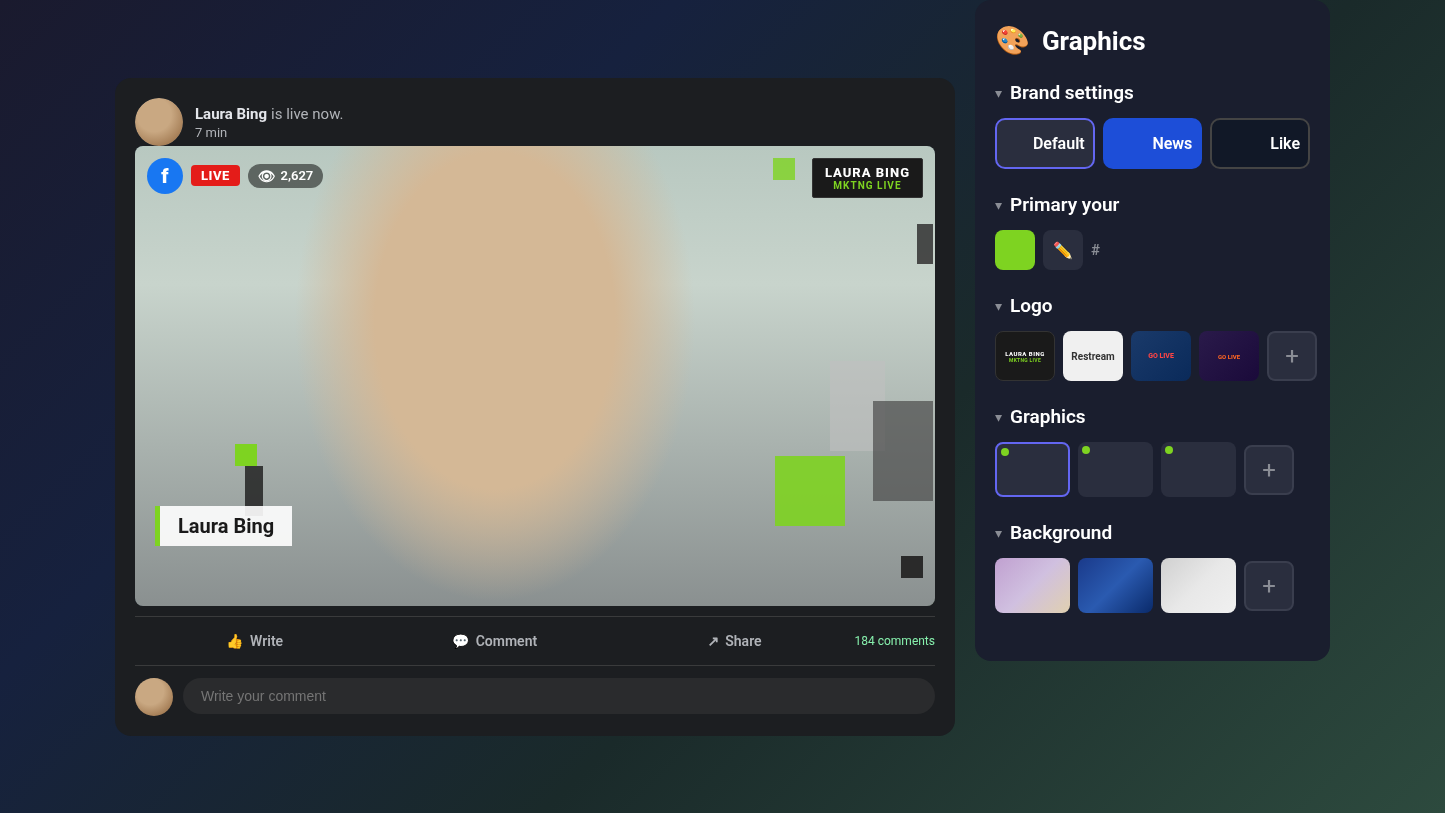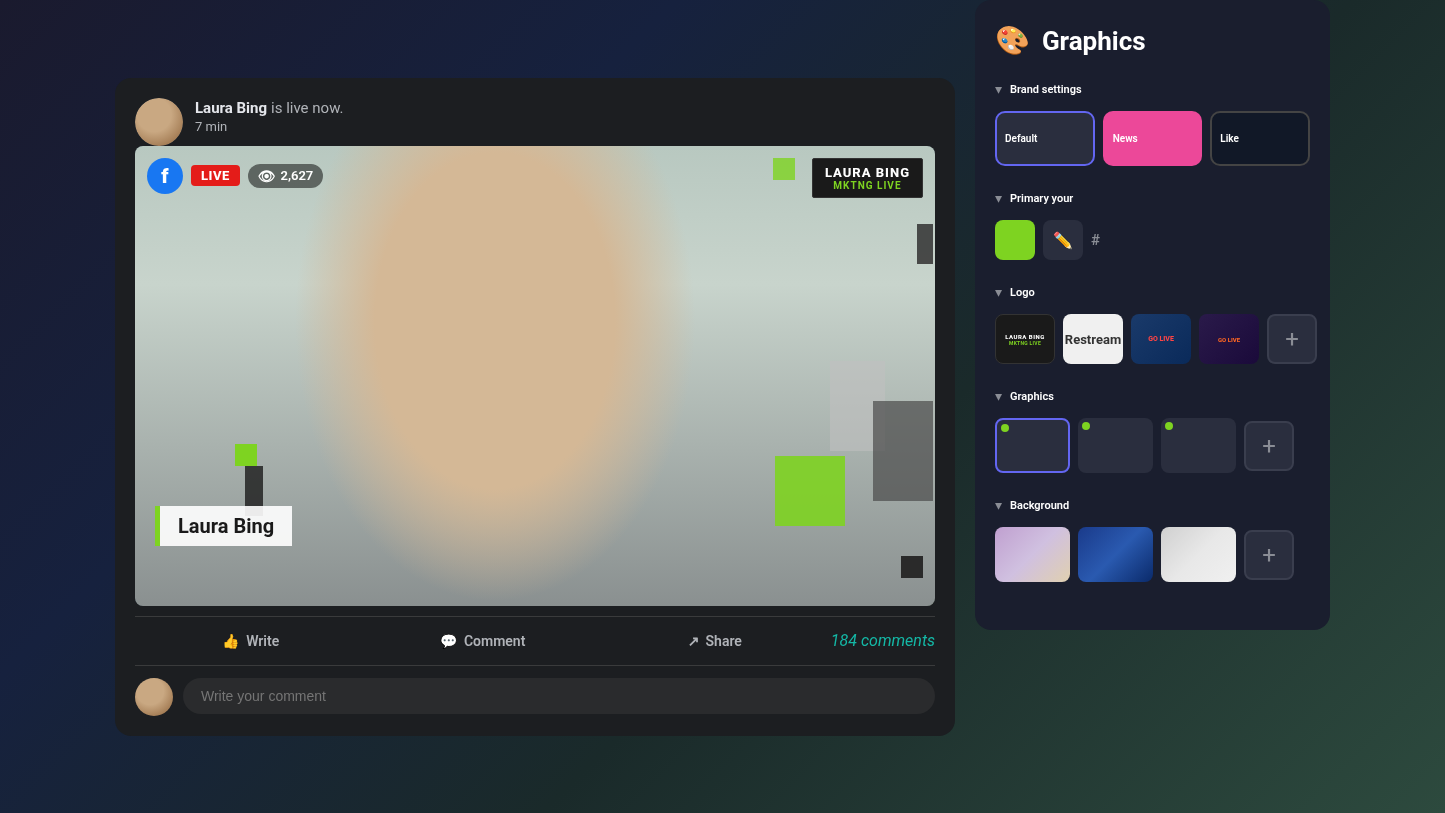--- a/index.html
+++ b/index.html
@@ -19,21 +19,21 @@
     .fb-panel {
       width: 840px;
       background: #1c1e21;
       border-radius: 16px;
       padding: 20px;
       color: #e4e6eb;
     }
 
     .fb-header {
       display: flex;
-      align-items: flex-start;
+      align-items: center;
       gap: 12px;
     }
 
     .fb-avatar {
       width: 48px;
       height: 48px;
       border-radius: 50%;
       overflow: hidden;
       background: #555;
       flex-shrink: 0;
@@ -267,23 +267,22 @@
       padding: 8px;
       border-radius: 8px;
       cursor: pointer;
       font-size: 14px;
       font-weight: 600;
       color: #b0b3b8;
     }
 
     .fb-comment-count {
       margin-left: auto;
-      font-size: 16px;
-      color: #14b8a6;
-      font-style: italic;
+      font-size: 12px;
+      color: #86efac;
     }
 
     
     .fb-comment-area {
       display: flex;
       align-items: flex-start;
       gap: 10px;
       margin-top: 12px;
     }
 
@@ -347,50 +346,50 @@
       margin-bottom: 14px;
       cursor: pointer;
     }
 
     .section-chevron {
       font-size: 14px;
       color: #8a8d95;
     }
 
     .section-title {
-      font-size: 11px;
+      font-size: 19px;
       font-weight: 600;
       color: white;
     }
 
     
     .brand-buttons {
       display: flex;
       gap: 8px;
     }
 
     .brand-btn {
       flex: 1;
-      padding: 20px 8px;
+      padding: 14px 8px;
       border-radius: 10px;
       border: 2px solid transparent;
-      font-size: 10px;
+      font-size: 16px;
       font-weight: 600;
-      text-align: left;
+      text-align: right;
       cursor: pointer;
     }
 
     .brand-btn.default {
       background: #2a2e3e;
       border-color: #6366f1;
       color: white;
     }
 
     .brand-btn.news {
-      background: #ec4899;
+      background: #1d4ed8;
       color: white;
     }
 
     .brand-btn.round {
       background: #111827;
       color: white;
       border-color: #444;
     }
 
     
@@ -464,21 +463,21 @@
 
     .logo-1-top { font-size: 6px; font-weight: 800; color: white; letter-spacing: 0.5px; text-align: center; }
     .logo-1-bot { font-size: 5px; font-weight: 700; color: #7ed321; letter-spacing: 0.3px; }
 
     .grid-item.logo-2 {
       background: #f0f0f0;
       display: flex;
       align-items: center;
       justify-content: center;
     }
-    .logo-2-text { font-size: 13px; font-weight: 700; color: #333; }
+    .logo-2-text { font-size: 10px; font-weight: 700; color: #333; }
 
     .grid-item.logo-3 {
       background: linear-gradient(135deg, #1a3a6a, #0a2a5a);
       display: flex;
       align-items: center;
       justify-content: center;
     }
     .logo-3-text { font-size: 7px; font-weight: 800; color: #ff4444; text-align: center; }
 
     .grid-item.logo-4 {

